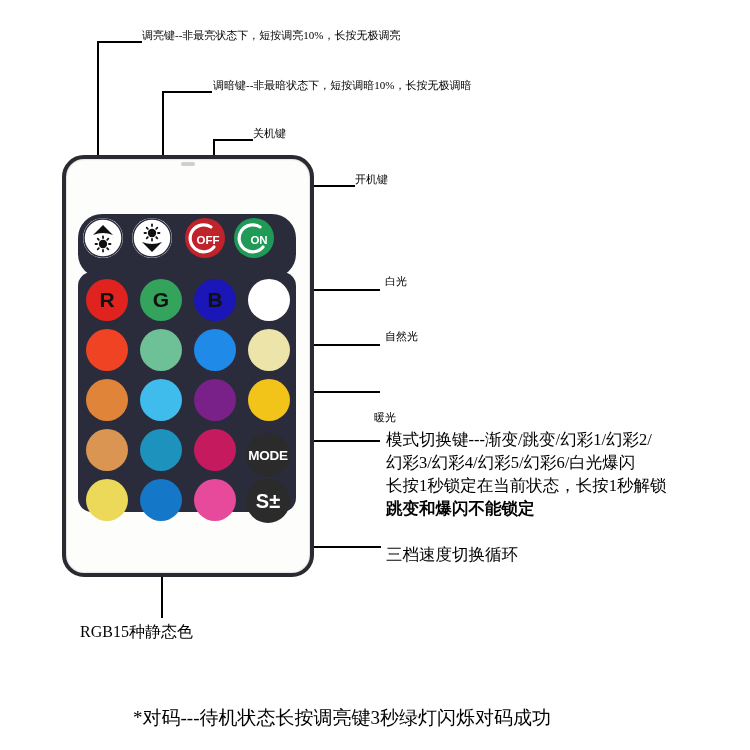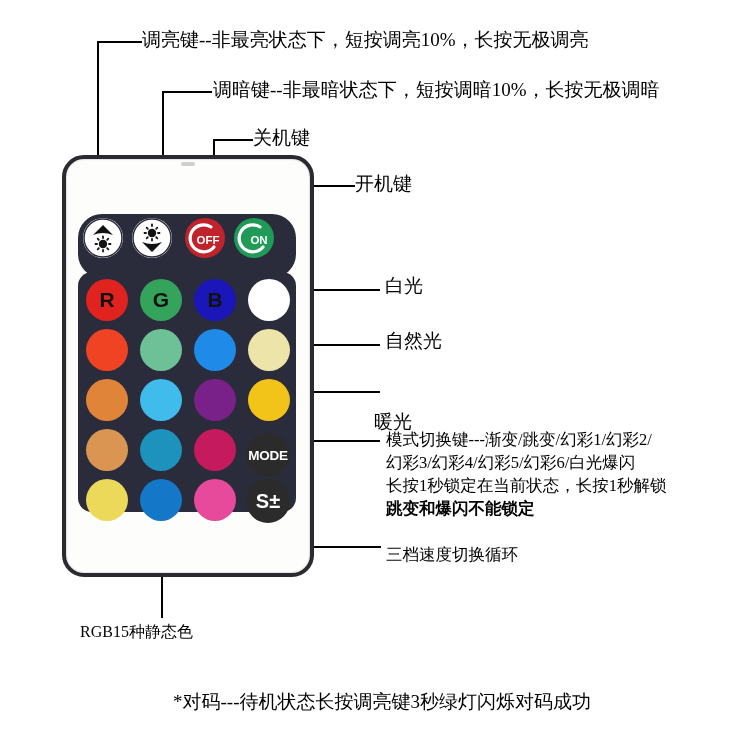--- a/index.html
+++ b/index.html
@@ -9,21 +9,21 @@
     color:#000;position:relative;overflow:hidden;
   }
   .stage{position:absolute;left:0;top:0;width:750px;height:750px;}
 
   
   .ln{position:absolute;background:#000;}
   .lnh{height:2px;}
   .lnv{width:2px;}
 
   
-  .anno{position:absolute;white-space:nowrap;font-size:19px;line-height:1.0;}
+  .anno{position:absolute;white-space:nowrap;font-size:11px;line-height:1.0;}
   .anno.small{font-size:16px;}
   .block{position:absolute;font-size:16.5px;line-height:23px;white-space:nowrap;}
   .block div{white-space:nowrap;}
   .bold{font-weight:bold;}
 
   
   .remote{
     position:absolute;left:62px;top:155px;width:244px;height:414px;
     background:#fdfdfb;border:4px solid #2a2a30;border-radius:22px;
     box-shadow:0 0 2px rgba(0,0,0,.35) inset;
@@ -92,21 +92,21 @@
     <div>长按1秒锁定在当前状态，长按1秒解锁</div>
     <div class="bold">跳变和爆闪不能锁定</div>
   </div>
 
   <div class="block" style="left:386px;top:543px;">
     <div>三档速度切换循环</div>
   </div>
 
   <div class="anno small" style="left:80px;top:624px;">RGB15种静态色</div>
 
-  <div class="anno" style="left:133px;top:692px;font-size:19px;margin-left:40px;">*对码---待机状态长按调亮键3秒绿灯闪烁对码成功</div>
+  <div class="anno" style="left:133px;top:708px;font-size:19px;">*对码---待机状态长按调亮键3秒绿灯闪烁对码成功</div>
 
   <div class="ln lnh" style="left:97px;top:41px;width:45px;"></div>
   <div class="ln lnv" style="left:97px;top:41px;height:190px;"></div>
 
   <div class="ln lnh" style="left:162px;top:91px;width:50px;"></div>
   <div class="ln lnv" style="left:162px;top:91px;height:140px;"></div>
 
   <div class="ln lnh" style="left:213px;top:139px;width:40px;"></div>
   <div class="ln lnv" style="left:213px;top:139px;height:92px;"></div>
 

